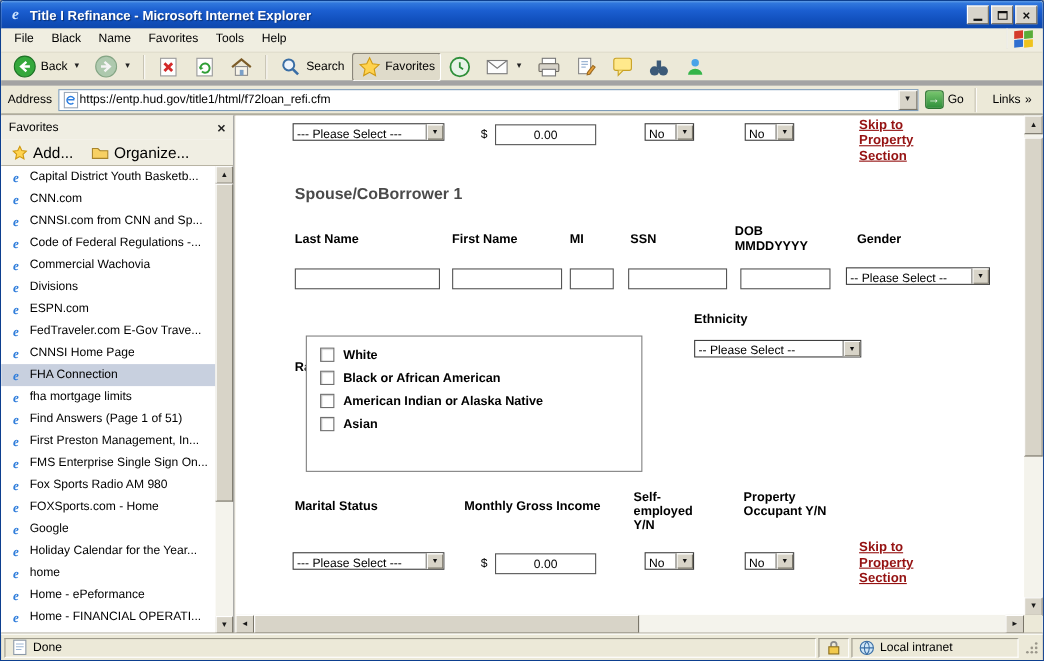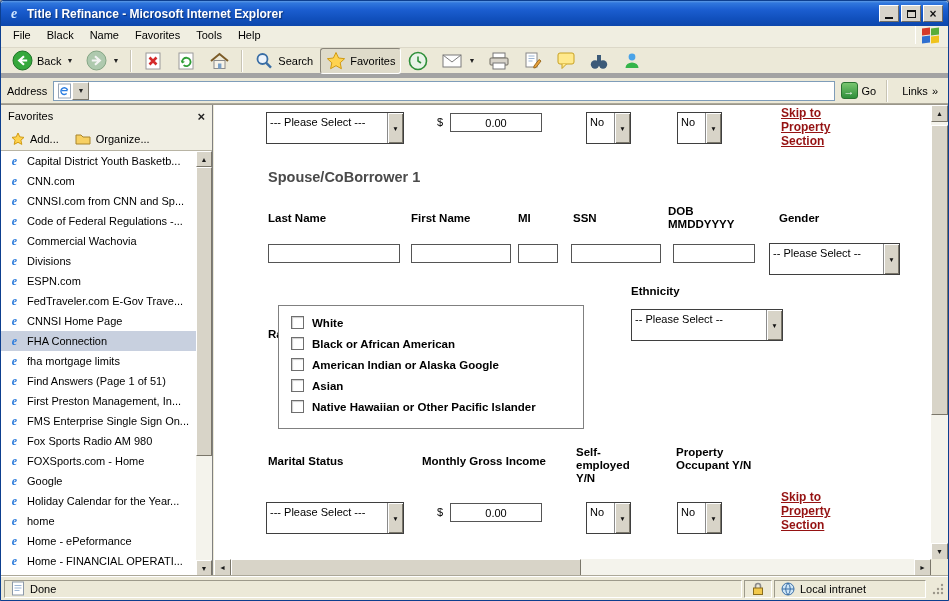--- a/index.html
+++ b/index.html
@@ -44,21 +44,21 @@
   .go-circle{width:17px;height:17px;border-radius:3px;background:linear-gradient(180deg,#79c66f,#2f8f3a);color:#fff;display:flex;align-items:center;justify-content:center;font-size:11px;font-weight:bold;border:1px solid #2a7330;}
   .links-btn{display:flex;align-items:center;gap:4px;padding:0 4px;cursor:pointer;}
 
   
   .workspace{position:absolute;top:103px;left:0;right:0;height:472px;border-top:1px solid #9a968a;}
 
   
   .sidebar{position:absolute;left:0;top:0;width:212px;height:100%;background:#fff;border-right:1px solid #808080;}
   .sb-header{height:22px;background:#f0eee3;display:flex;align-items:center;padding:0 7px;font-size:11px;}
   .sb-close{margin-left:auto;font-size:13px;font-weight:bold;color:#222;cursor:pointer;line-height:1;}
-  .sb-actions{height:24px;background:#f0eee3;border-bottom:1px solid #b8b4a4;display:flex;align-items:center;gap:16px;padding:0 10px;font-size:11px;}
+  .sb-actions{height:24px;background:#f0eee3;border-bottom:1px solid #b8b4a4;display:flex;align-items:center;gap:16px;padding:0 10px;font-size:14px;}
   .sb-act{display:flex;align-items:center;gap:5px;cursor:pointer;}
   .sb-list{position:absolute;top:46px;left:0;right:16px;bottom:0;overflow:hidden;background:#fff;}
   .fav-item{height:20px;display:flex;align-items:center;gap:6px;padding-left:7px;font-size:11px;white-space:nowrap;overflow:hidden;cursor:pointer;}
   .fav-item.selected{background:#c8d0df;}
   .e-ico{font-family:"Liberation Serif",serif;font-style:italic;font-weight:bold;color:#2f7ddb;font-size:12px;width:13px;text-align:center;flex:none;}
   .fav-label{overflow:hidden;text-overflow:clip;}
 
   
   .scr-btn{width:16px;height:16px;background:#d8d4c8;border:1px solid;border-color:#fff #7a766a #7a766a #fff;display:flex;align-items:center;justify-content:center;font-size:7px;color:#1a1a1a;cursor:pointer;flex:none;}
   .scr-thumb{position:absolute;background:#d8d4c8;border:1px solid;border-color:#fff #7a766a #7a766a #fff;cursor:pointer;}
@@ -75,21 +75,21 @@
   .hscroll{position:absolute;left:0;bottom:0;height:17px;width:717px;background:#f4f3ec;display:flex;}
   .hscroll .scr-btn{width:17px;height:17px;}
   .hscroll .right{position:absolute;right:0;}
   .hscroll .scr-thumb{top:0;left:17px;height:17px;width:350px;}
   .scroll-corner{position:absolute;right:0;bottom:0;width:17px;height:17px;background:#ECE9D8;}
 
   
   .form-layer{position:absolute;inset:0 17px 17px 0;overflow:hidden;font-family:"Liberation Sans",sans-serif;}
   .lbl{position:absolute;font-weight:bold;font-size:11.5px;color:#000;line-height:13px;}
   .hd{position:absolute;font-size:14.5px;font-weight:bold;color:#4a4a4a;}
-  .xsel{position:absolute;height:32px;background:#fff;border:1px solid #3f3f3f;display:flex;align-items:stretch;cursor:pointer;}
+  .xsel{position:absolute;height:16px;background:#fff;border:1px solid #3f3f3f;display:flex;align-items:stretch;cursor:pointer;}
   .xsel-txt{flex:1;font-size:11px;padding:3px 2px 0 3px;white-space:nowrap;overflow:hidden;}
   .xsel-btn{width:16px;background:#d8d4c8;border-left:1px solid #8a8a8a;box-shadow:inset 1px 1px 0 #fff,inset -1px -1px 0 #7a766a;display:flex;align-items:center;justify-content:center;font-size:6.5px;color:#111;flex:none;}
   .xinp{position:absolute;height:19px;background:#fff;border:1px solid #555;font-size:11px;font-family:"Liberation Sans",sans-serif;padding:0 19px;}
   .xinp.center{text-align:center;}
   .dollar{position:absolute;font-size:11px;color:#000;}
   .skip{position:absolute;width:68px;color:#951212;font-weight:bold;font-size:12px;line-height:14px;text-decoration:underline;cursor:pointer;}
   .race-box{position:absolute;border:1px solid #808080;background:#fff;display:flex;flex-direction:column;gap:8px;padding:10px 12px;}
   .race-row{display:flex;align-items:center;gap:8px;font-weight:bold;font-size:11.5px;cursor:pointer;}
   .cb{width:13px;height:13px;background:#fff;border:1px solid #6e6e6e;box-shadow:inset 1px 1px 1px rgba(0,0,0,.2);flex:none;cursor:pointer;}
 
@@ -236,20 +236,21 @@
     </div>
   </div>
 
   <div class="addressbar">
     <span>Address</span>
     <div class="addr-field">
       <svg width="15" height="16" viewBox="0 0 15 16">
           <rect x="1.5" y="1" width="12" height="14" fill="#fff" stroke="#9aa7b8"></rect>
           <path d="M10.6 7.2 a3.4 3.4 0 1 0 -0.9 3.4 M4.9 7.6 h5.7" fill="none" stroke="#2a7de1" stroke-width="1.4"></path>
         </svg>
+      <span class="addr-text">https://entp.hud.gov/title1/html/f72loan_refi.cfm</span>
       <span class="addr-dd">▼</span>
     </div>
     <div class="go-btn">
       <span class="go-circle">→</span>
       <span>Go</span>
     </div>
     <span class="tb-sep"></span>
     <div class="links-btn">
       <span>Links</span>
       <span>»</span>
@@ -414,29 +415,25 @@
           <label class="race-row">
               <span class="cb"></span>
               <span>White</span>
             </label>
           <label class="race-row">
               <span class="cb"></span>
               <span>Black or African American</span>
             </label>
           <label class="race-row">
               <span class="cb"></span>
-              <span>American Indian or Alaska Google</span>
+              <span>American Indian or Alaska Native</span>
             </label>
           <label class="race-row">
               <span class="cb"></span>
               <span>Asian</span>
-            </label>
-          <label class="race-row">
-              <span class="cb"></span>
-              <span>Native Hawaiian or Other Pacific Islander</span>
             </label>
         </div>
         <div class="xsel" style="left:417px;top:204px;width:152px;">
           <span class="xsel-txt">-- Please Select --</span>
           <span class="xsel-btn">▼</span>
         </div>
 
         <div class="lbl" style="left:54px;top:350px;">Marital Status</div>
         <div class="lbl" style="left:208px;top:350px;">Monthly Gross Income</div>
         <div class="lbl" style="left:362px;top:341px;width:64px;">Self-employed Y/N</div>

